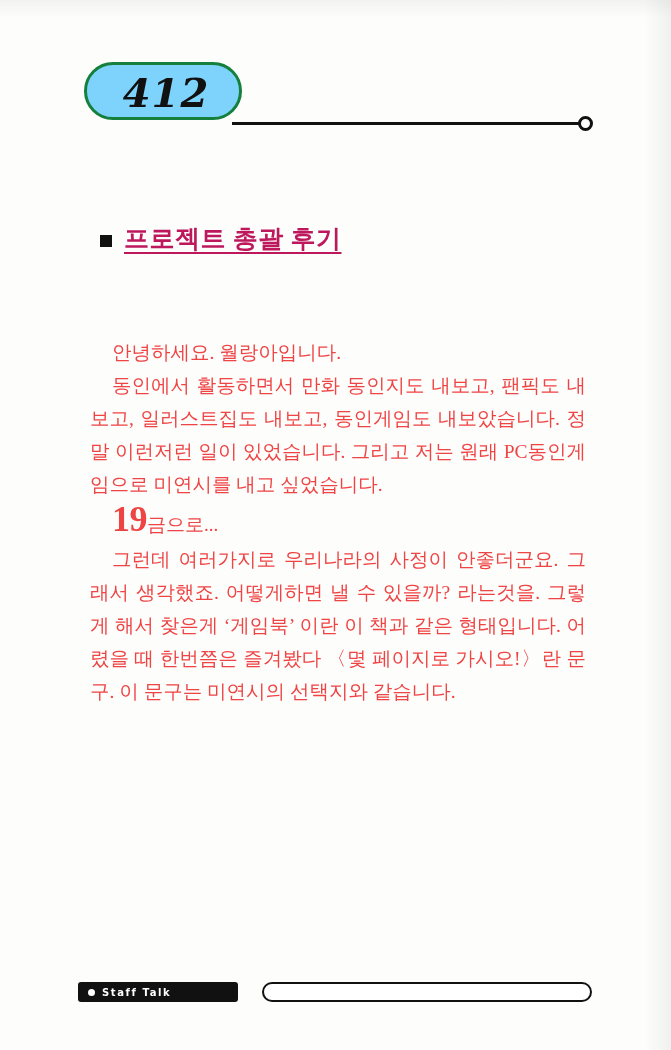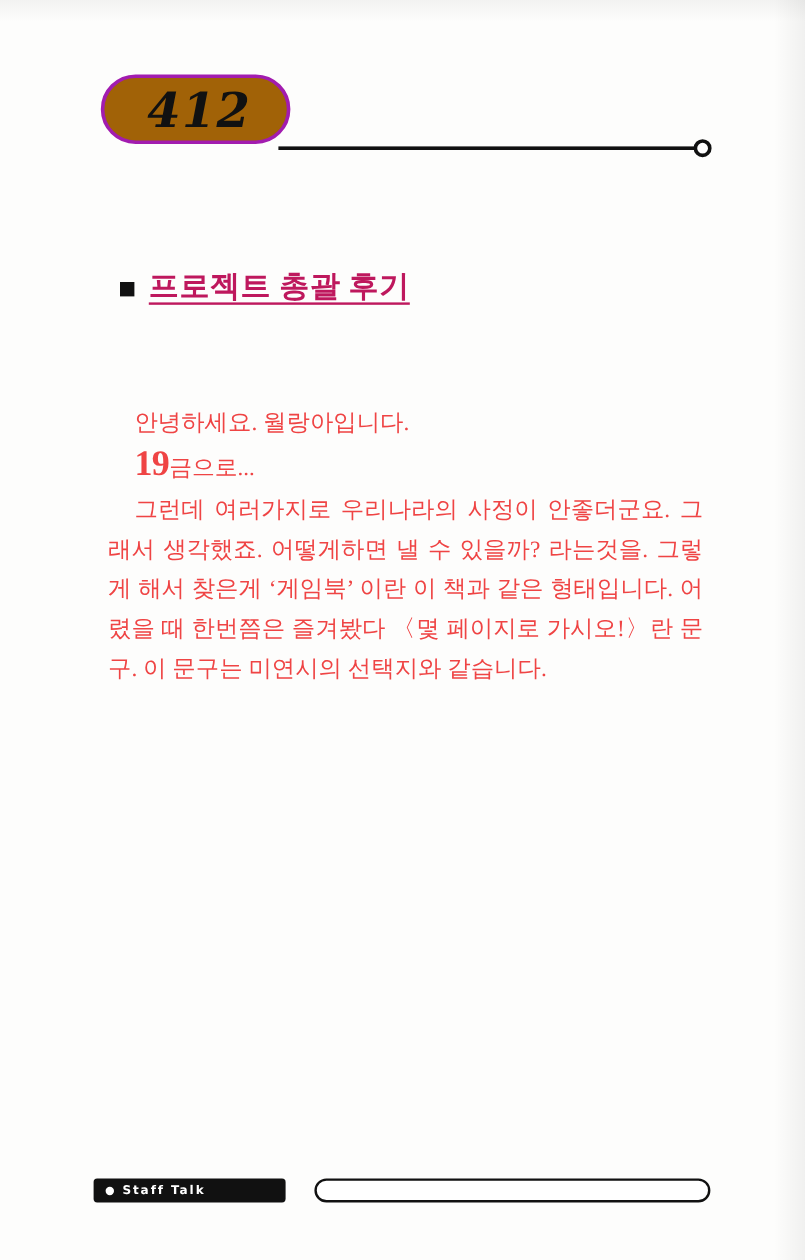--- a/index.html
+++ b/index.html
@@ -29,23 +29,23 @@
     top: 62px;
     width: 671px;
     height: 80px;
   }
   .page-number-capsule {
     position: absolute;
     left: 84px;
     top: 0px;
     width: 158px;
     height: 58px;
-    border: 3px solid #a21caf;
+    border: 3px solid #15803d;
     border-radius: 29px;
-    background: #a16207;
+    background: #7dd3fc;
     box-sizing: border-box;
   }
   .page-number {
     position: absolute;
     left: 0;
     top: 0;
     width: 158px;
     height: 58px;
     line-height: 56px;
     text-align: center;
@@ -120,21 +120,21 @@
   }
   .p-first {
     text-indent: 22px;
   }
   .highlight-line {
     margin: 2px 0 0 0;
     text-indent: 16px;
     line-height: 36px;
   }
   .big-num {
-    font-size: 30px;
+    font-size: 36px;
     font-weight: 600;
     letter-spacing: -0.5px;
   }
   .small-tail {
     font-size: 19px;
   }
 
   
   .footer {
     position: absolute;
@@ -219,20 +219,21 @@
     <div class="header-dot"></div>
   </div>
 
   <div class="section-heading">
     <span class="heading-bullet"></span>
     <span class="heading-text">프로젝트 총괄 후기</span>
   </div>
 
   <div class="body-text">
     <p class="p-first">안녕하세요. 월랑아입니다.</p>
+    <p>동인에서 활동하면서 만화 동인지도 내보고, 팬픽도 내보고, 일러스트집도 내보고, 동인게임도 내보았습니다. 정말 이런저런 일이 있었습니다. 그리고 저는 원래 PC동인게임으로 미연시를 내고 싶었습니다.</p>
     <p class="highlight-line">
       <span class="big-num">19</span><span class="small-tail">금으로...</span>
     </p>
     <p>그런데 여러가지로 우리나라의 사정이 안좋더군요. 그래서 생각했죠. 어떻게하면 낼 수 있을까? 라는것을. 그렇게 해서 찾은게 ‘게임북’ 이란 이 책과 같은 형태입니다. 어렸을 때 한번쯤은 즐겨봤다 〈몇 페이지로 가시오!〉란 문구. 이 문구는 미연시의 선택지와 같습니다.</p>
   </div>
 
   <div class="footer">
     <div class="footer-tag">
       <span class="footer-dot"></span>
       <span class="footer-tag-label">Staff Talk</span>

